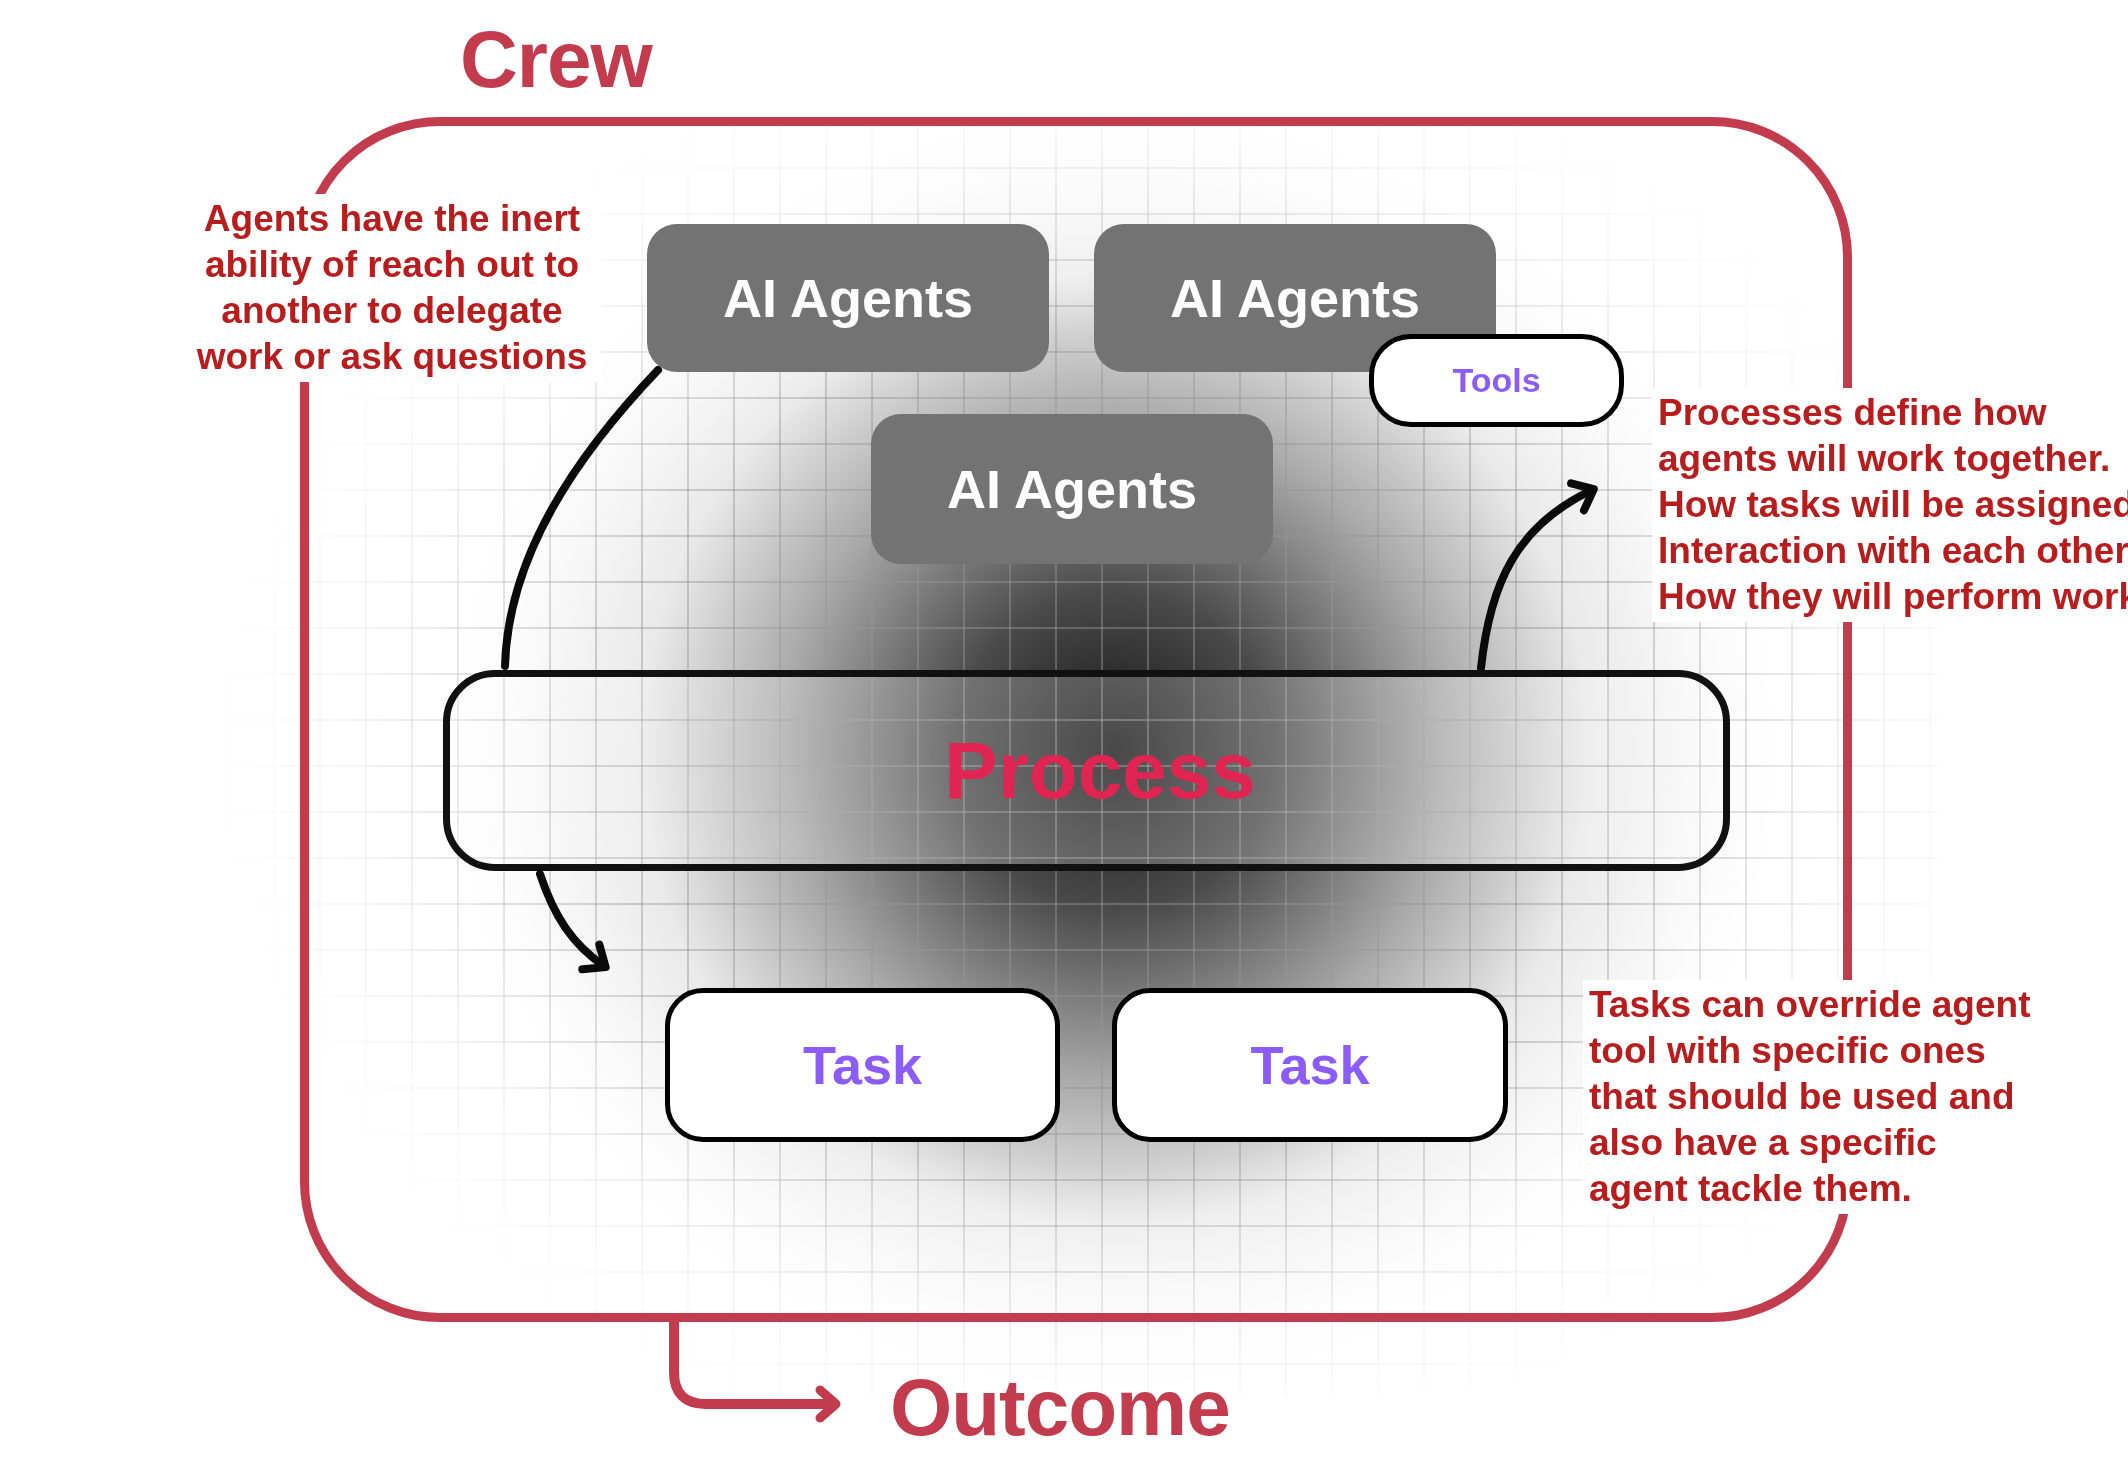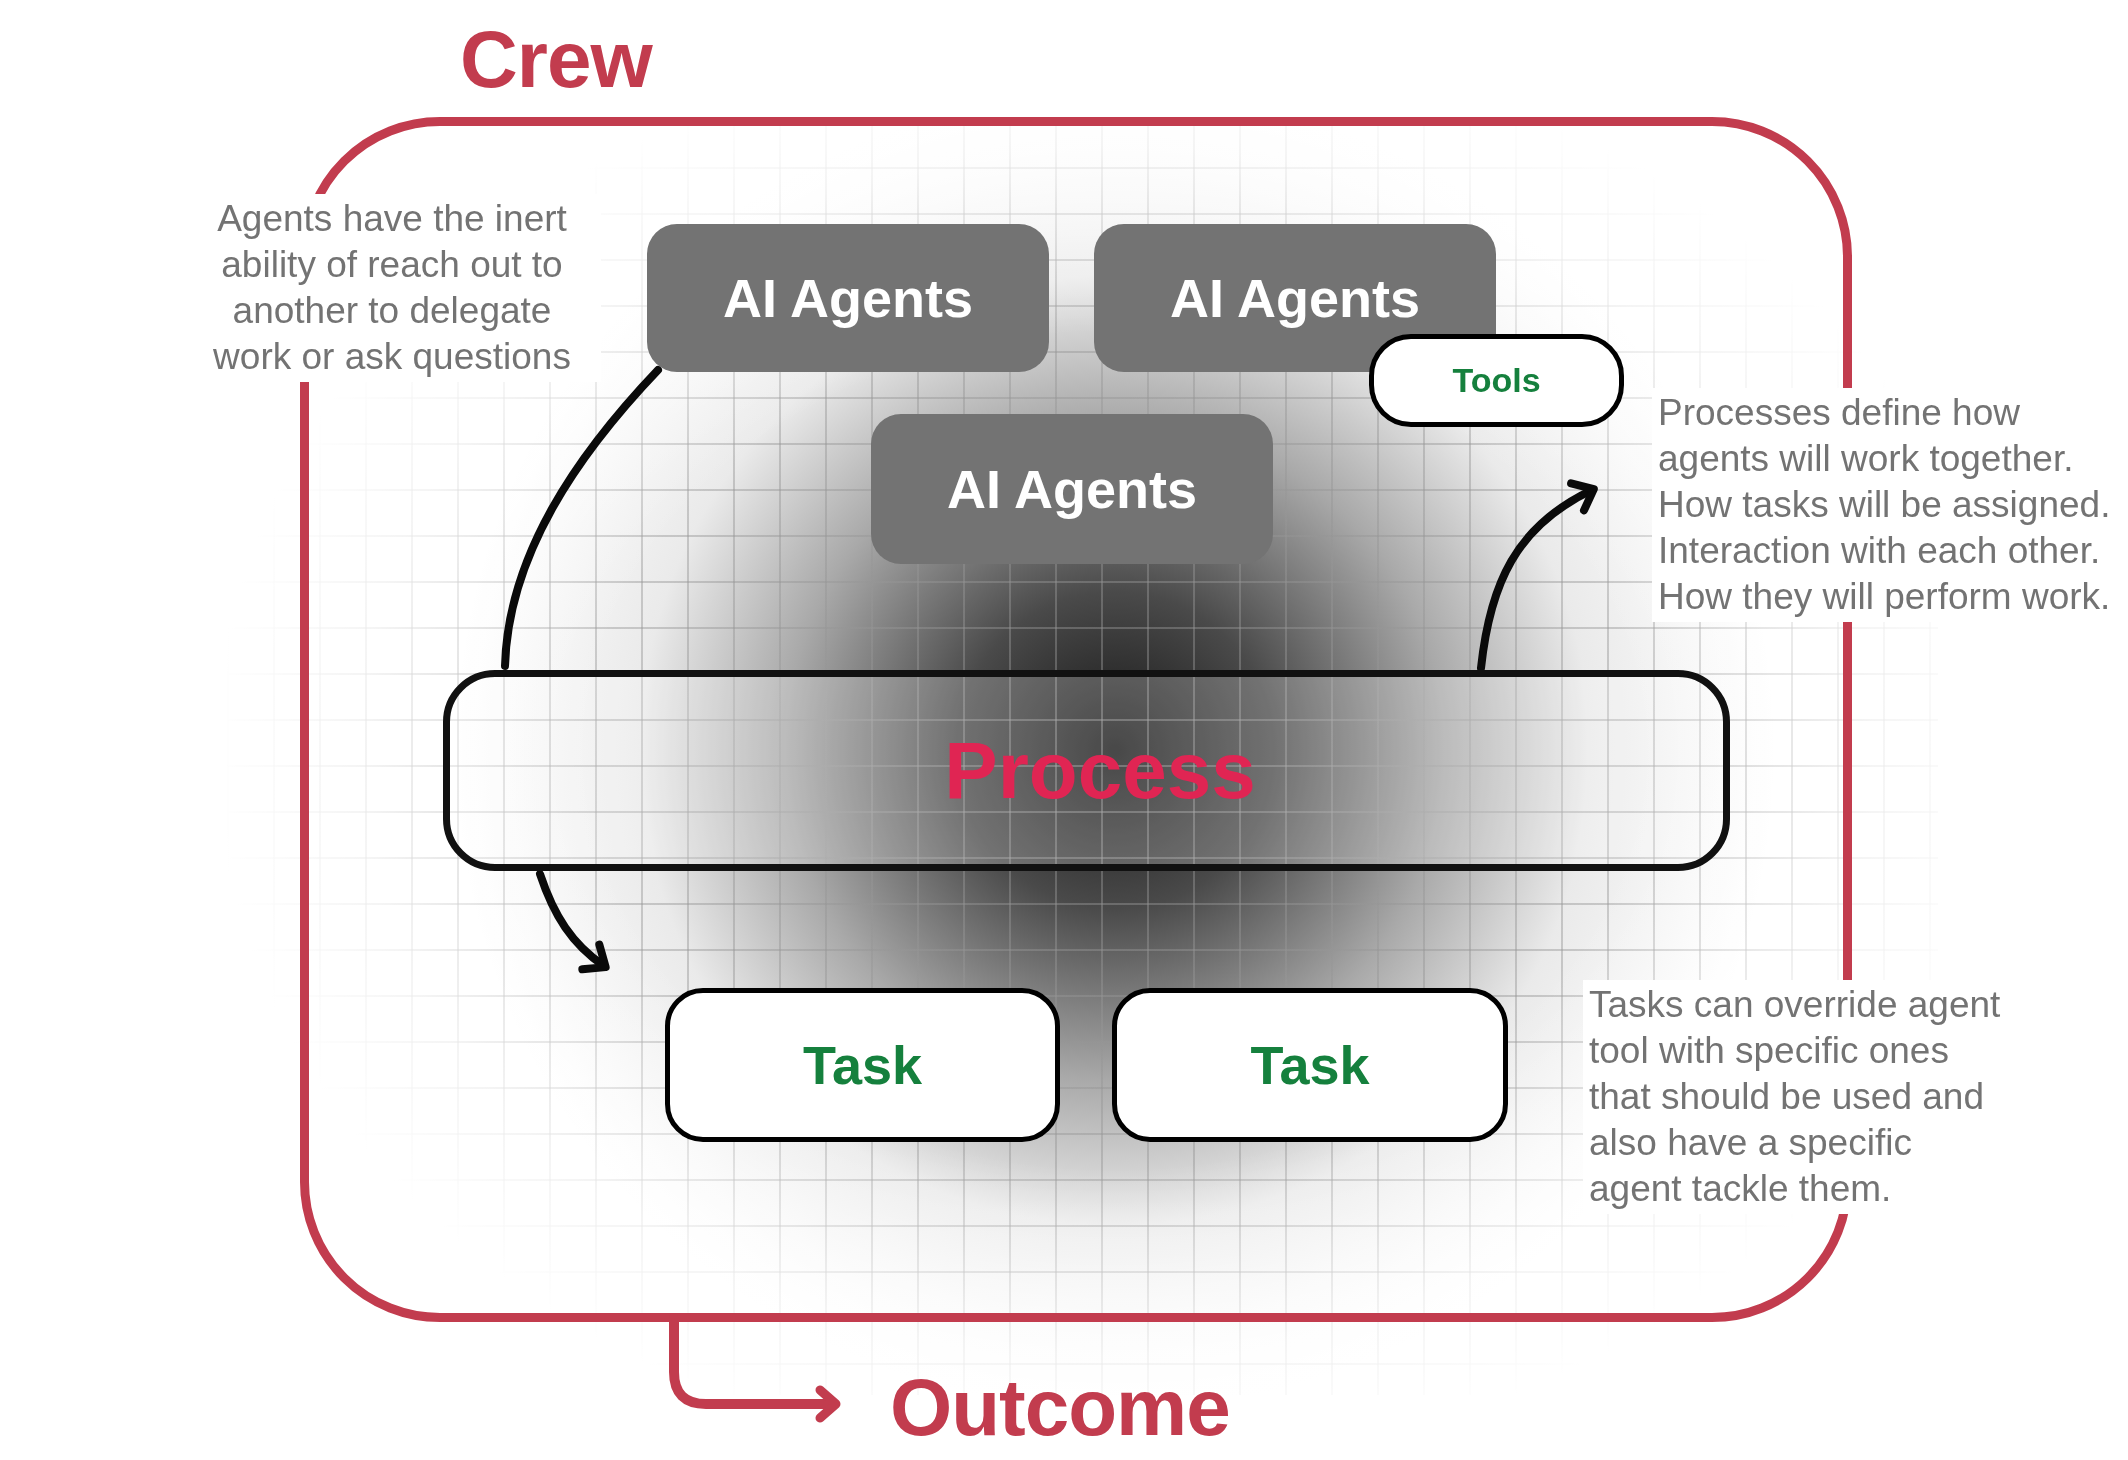--- a/index.html
+++ b/index.html
@@ -47,39 +47,39 @@
   
   .node{
     position:absolute;display:flex;align-items:center;justify-content:center;
     box-sizing:border-box;z-index:4;
   }
   .node.black{
     background:#737373;color:#ffffff;border-radius:30px;
     font-size:54px;font-weight:700;
   }
   .node.white{
-    background:#ffffff;color:#15803d;border:5px solid #000000;
+    background:#ffffff;color:#8b5cf6;border:5px solid #000000;
     font-weight:700;
   }
   .agents-1{left:647px;top:224px;width:402px;height:148px;}
   .agents-2{left:1094px;top:224px;width:402px;height:148px;}
   .agents-3{left:871px;top:414px;width:402px;height:150px;}
   .tools{left:1369px;top:334px;width:255px;height:93px;border-radius:42px;font-size:34px;z-index:5;}
   .process{
     left:443px;top:670px;width:1287px;height:201px;
     background:rgba(255,255,255,0.22);
     border:7px solid #111111;border-radius:52px;
     color:#e02553;font-size:80px;font-weight:800;padding-left:27px;
   }
   .task-1{left:665px;top:988px;width:395px;height:154px;border-radius:38px;font-size:54px;}
   .task-2{left:1112px;top:988px;width:396px;height:154px;border-radius:38px;font-size:54px;}
   
   .annotation{
     position:absolute;z-index:5;
-    color:#737373;font-weight:400;font-size:37px;line-height:46px;
+    color:#b91c1c;font-weight:700;font-size:37px;line-height:46px;
     background:#ffffff;white-space:pre-line;
     padding:2px 6px;
   }
   .ann-left{left:183px;top:194px;width:406px;text-align:center;}
   .ann-right-top{left:1652px;top:388px;width:500px;text-align:left;}
   .ann-right-bottom{left:1583px;top:980px;width:470px;text-align:left;}
   
   .big-title{
     position:absolute;z-index:6;color:#c23c4e;font-weight:800;letter-spacing:-1px;
   }

